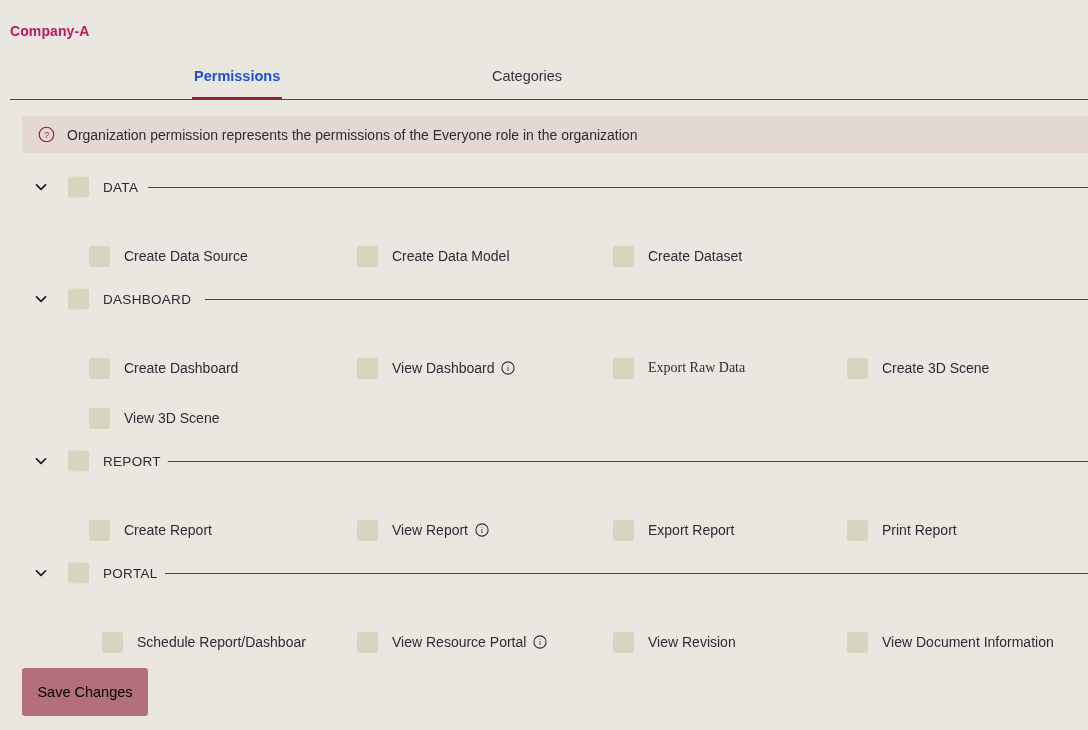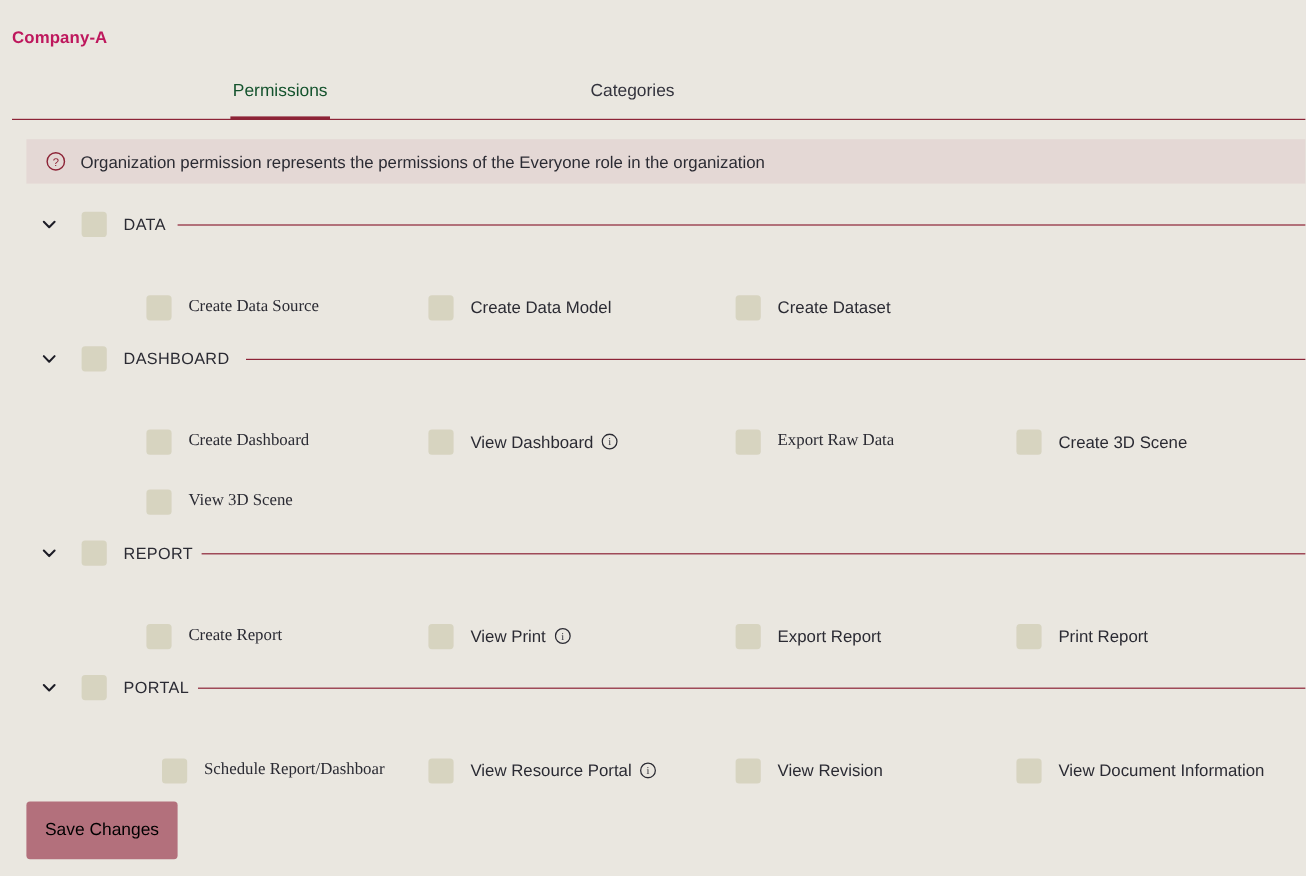--- a/index.html
+++ b/index.html
@@ -47,22 +47,22 @@
     top: 0;
     height: 41px;
     line-height: 36px;
     font-size: 14.5px;
     color: #33333d;
     white-space: nowrap;
     cursor: pointer;
     padding: 0 2px;
   }
   .tab.active {
-    color: #14532d;
-    font-weight: normal;
+    color: #1d4ed8;
+    font-weight: bold;
   }
   .tab.active::after {
     content: "";
     position: absolute;
     left: 0;
     right: 0;
     bottom: -1px;
     height: 3px;
     background: #8d2437;
   }
@@ -171,21 +171,21 @@
   }
   .info-icon {
     width: 14px;
     height: 14px;
     margin-left: 7px;
     flex: 0 0 14px;
     display: block;
   }
 
   
-  .col-0 { left: 122px; font-family: Liberation Serif, serif; }
+  .col-0 { left: 89px; }
   .col-1 { left: 357px; }
   .col-2 { left: 613px; }
   .col-3 { left: 847px; }
 
   
   .save-btn {
     position: absolute;
     left: 22px;
     top: 668px;
     width: 126px;
@@ -296,21 +296,21 @@
           <div class="sec-label">REPORT</div>
           <div class="sec-rule" style="left: 168px;"></div>
         </div>
         <div class="sec-items">
           <div class="perm col-0" style="top: 45px;">
             <div class="perm-box"></div>
             <span class="perm-label">Create Report</span>
           </div>
           <div class="perm col-1" style="top: 45px;">
             <div class="perm-box"></div>
-            <span class="perm-label">View Print</span>
+            <span class="perm-label">View Report</span>
             <svg class="info-icon" viewBox="0 0 16 16">
               <circle cx="8" cy="8" r="7" fill="none" stroke="#2b2b33" stroke-width="1.2"></circle>
               <text x="8" y="11.6" text-anchor="middle" font-family="Liberation Serif, serif" font-size="10" fill="#2b2b33">i</text>
             </svg>
           </div>
           <div class="perm col-2" style="top: 45px;">
             <div class="perm-box"></div>
             <span class="perm-label">Export Report</span>
           </div>
           <div class="perm col-3" style="top: 45px;">

